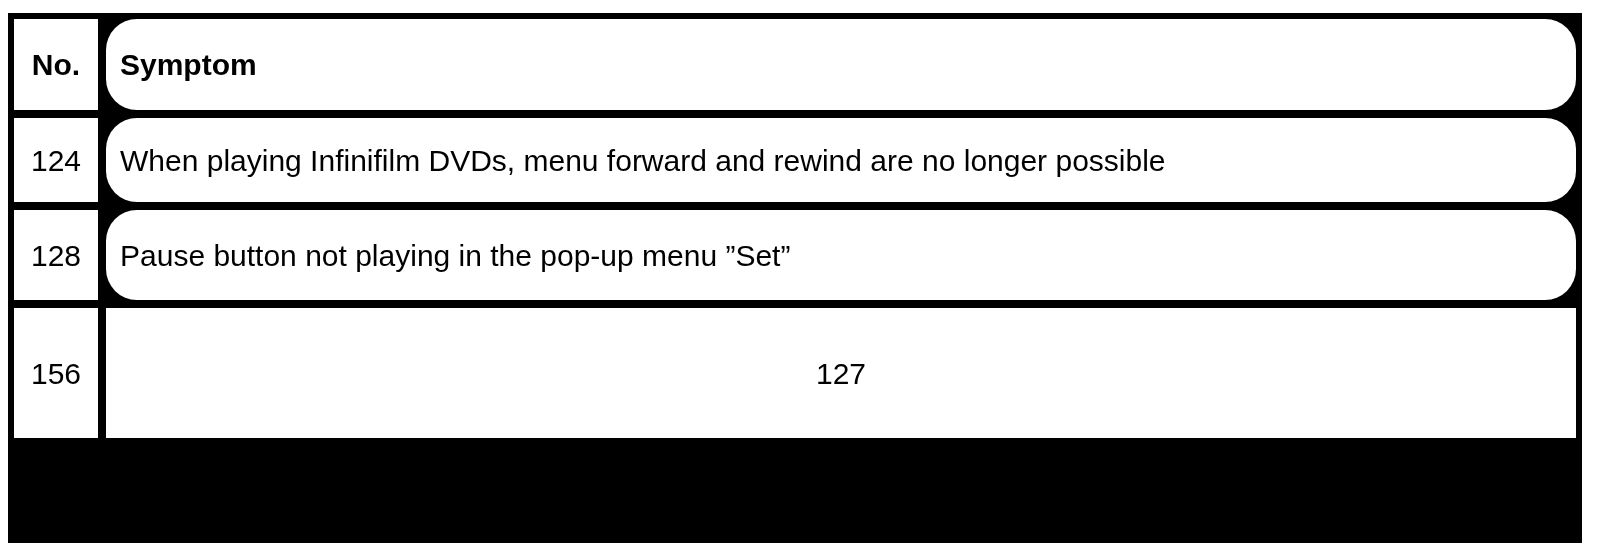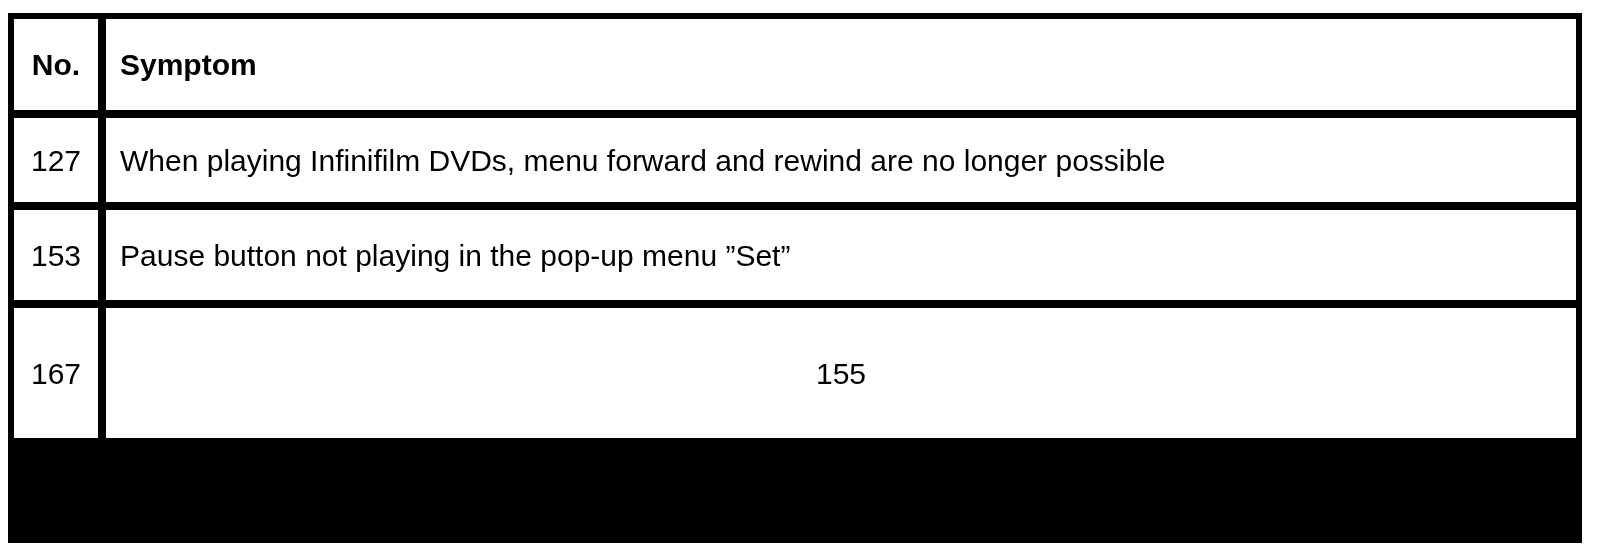--- a/index.html
+++ b/index.html
@@ -39,38 +39,39 @@
   }
   .cell.no {
     justify-content: center;
     text-align: right;
   }
   .cell.symptom {
     justify-content: flex-start;
     text-align: left;
     padding-left: 14px;
     padding-right: 26px;
+    border-radius: 31px;
   }
   .cell.header {
     font-weight: bold;
   }
 </style>
 </head>
 <body>
 
 <div class="page">
   <div class="doc-table">
 
     <div class="cell no header">No.</div>
     <div class="cell symptom header">Symptom</div>
 
-    <div class="cell no">127</div>
+    <div class="cell no">124</div>
     <div class="cell symptom">When playing Infinifilm DVDs, menu forward and rewind are no longer possible</div>
 
-    <div class="cell no">153</div>
+    <div class="cell no">128</div>
     <div class="cell symptom">Pause button not playing in the pop-up menu ”Set”</div>
 
-    <div class="cell no">167</div>
+    <div class="cell no">156</div>
 
-    <div class="cell no">155</div>
+    <div class="cell no">127</div>
 
   </div>
 </div>
 
 </body></html>

